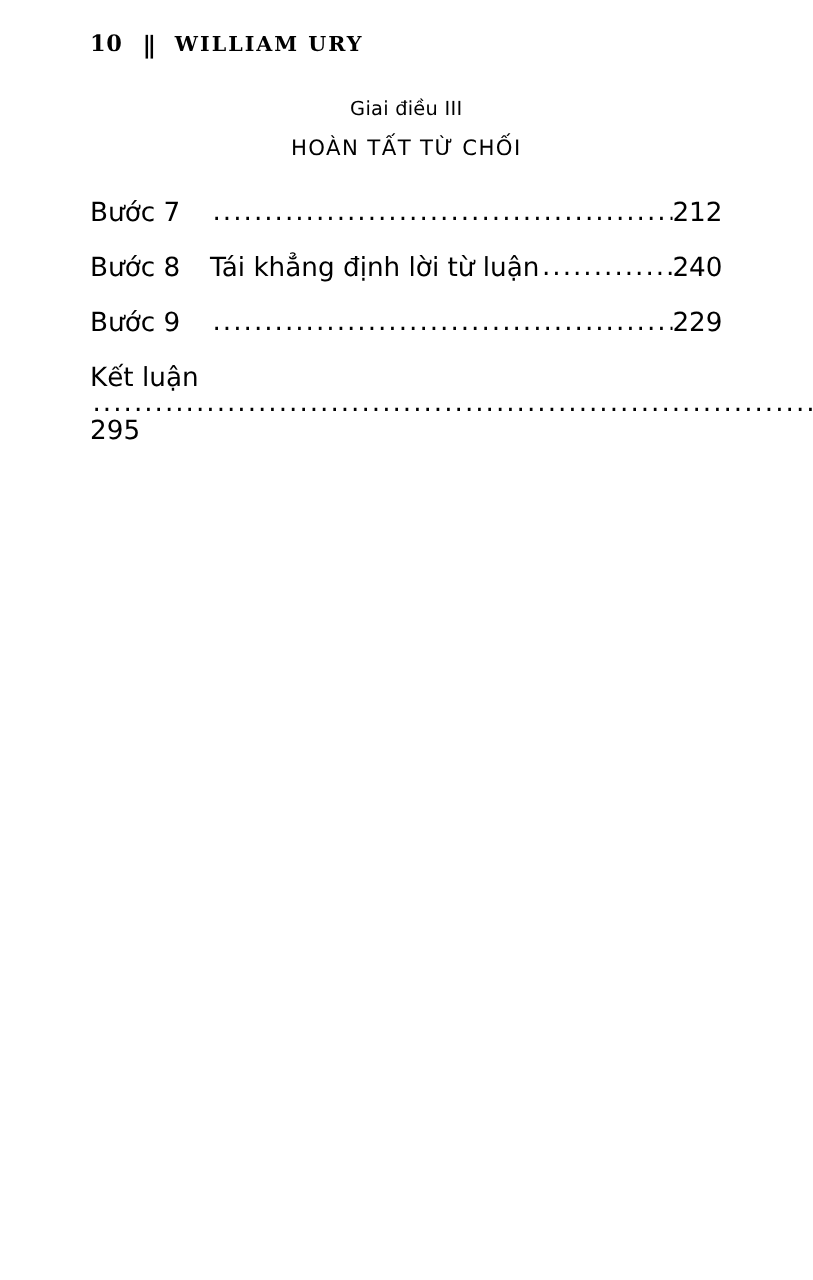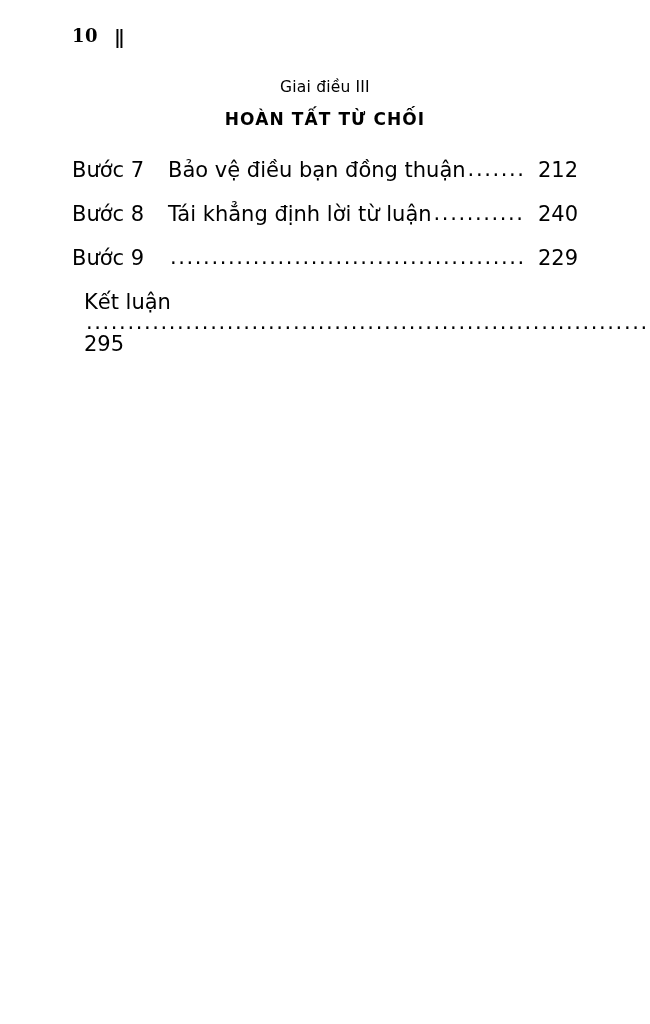--- a/index.html
+++ b/index.html
@@ -59,21 +59,21 @@
     right: 72px;
     text-align: center;
   }
   .part-label {
     font-size: 15.5px;
     letter-spacing: 0.2px;
     margin: 0;
   }
   .part-title {
     font-size: 17px;
-    font-weight: bold;
+    font-weight: normal;
     letter-spacing: 1.1px;
     margin: 13px 0 0 0;
   }
 
   
   .toc {
     position: absolute;
     top: 160px;
     left: 72px;
     width: 506px;
@@ -98,51 +98,50 @@
     overflow: hidden;
     white-space: nowrap;
     letter-spacing: 1.6px;
     padding: 0 3px 0 2px;
     transform: translateY(-1px);
   }
   .toc-page {
     flex: 0 0 auto;
     text-align: right;
     min-width: 30px;
-    margin-left: 12px;
   }
   .toc-row.conclusion {
     margin-top: 14px;
     flex-direction: column;
   }
   .toc-row.conclusion .toc-step {
     width: auto;
     flex: 0 0 auto;
   }
 </style>
 </head>
 <body>
 
 <div class="page">
 
   <div class="runhead">
     <span class="folio">10</span>
     <span class="runhead-rule">||</span>
+    <span class="runhead-title">WILLIAM URY</span>
   </div>
 
   <div class="part-block">
     <p class="part-label">Giai điều III</p>
     <p class="part-title">HOÀN TẤT TỪ CHỐI</p>
   </div>
 
   <div class="toc">
 
     <div class="toc-row">
       <span class="toc-step">Bước 7</span>
-      <span class="toc-title">Bảo vệ điều bạn đồng thuận</span>
       <span class="toc-leader">........................................................................................................</span>
       <span class="toc-page">212</span>
     </div>
 
     <div class="toc-row">
       <span class="toc-step">Bước 8</span>
       <span class="toc-title">Tái khẳng định lời từ luận</span>
       <span class="toc-leader">........................................................................................................</span>
       <span class="toc-page">240</span>
     </div>

